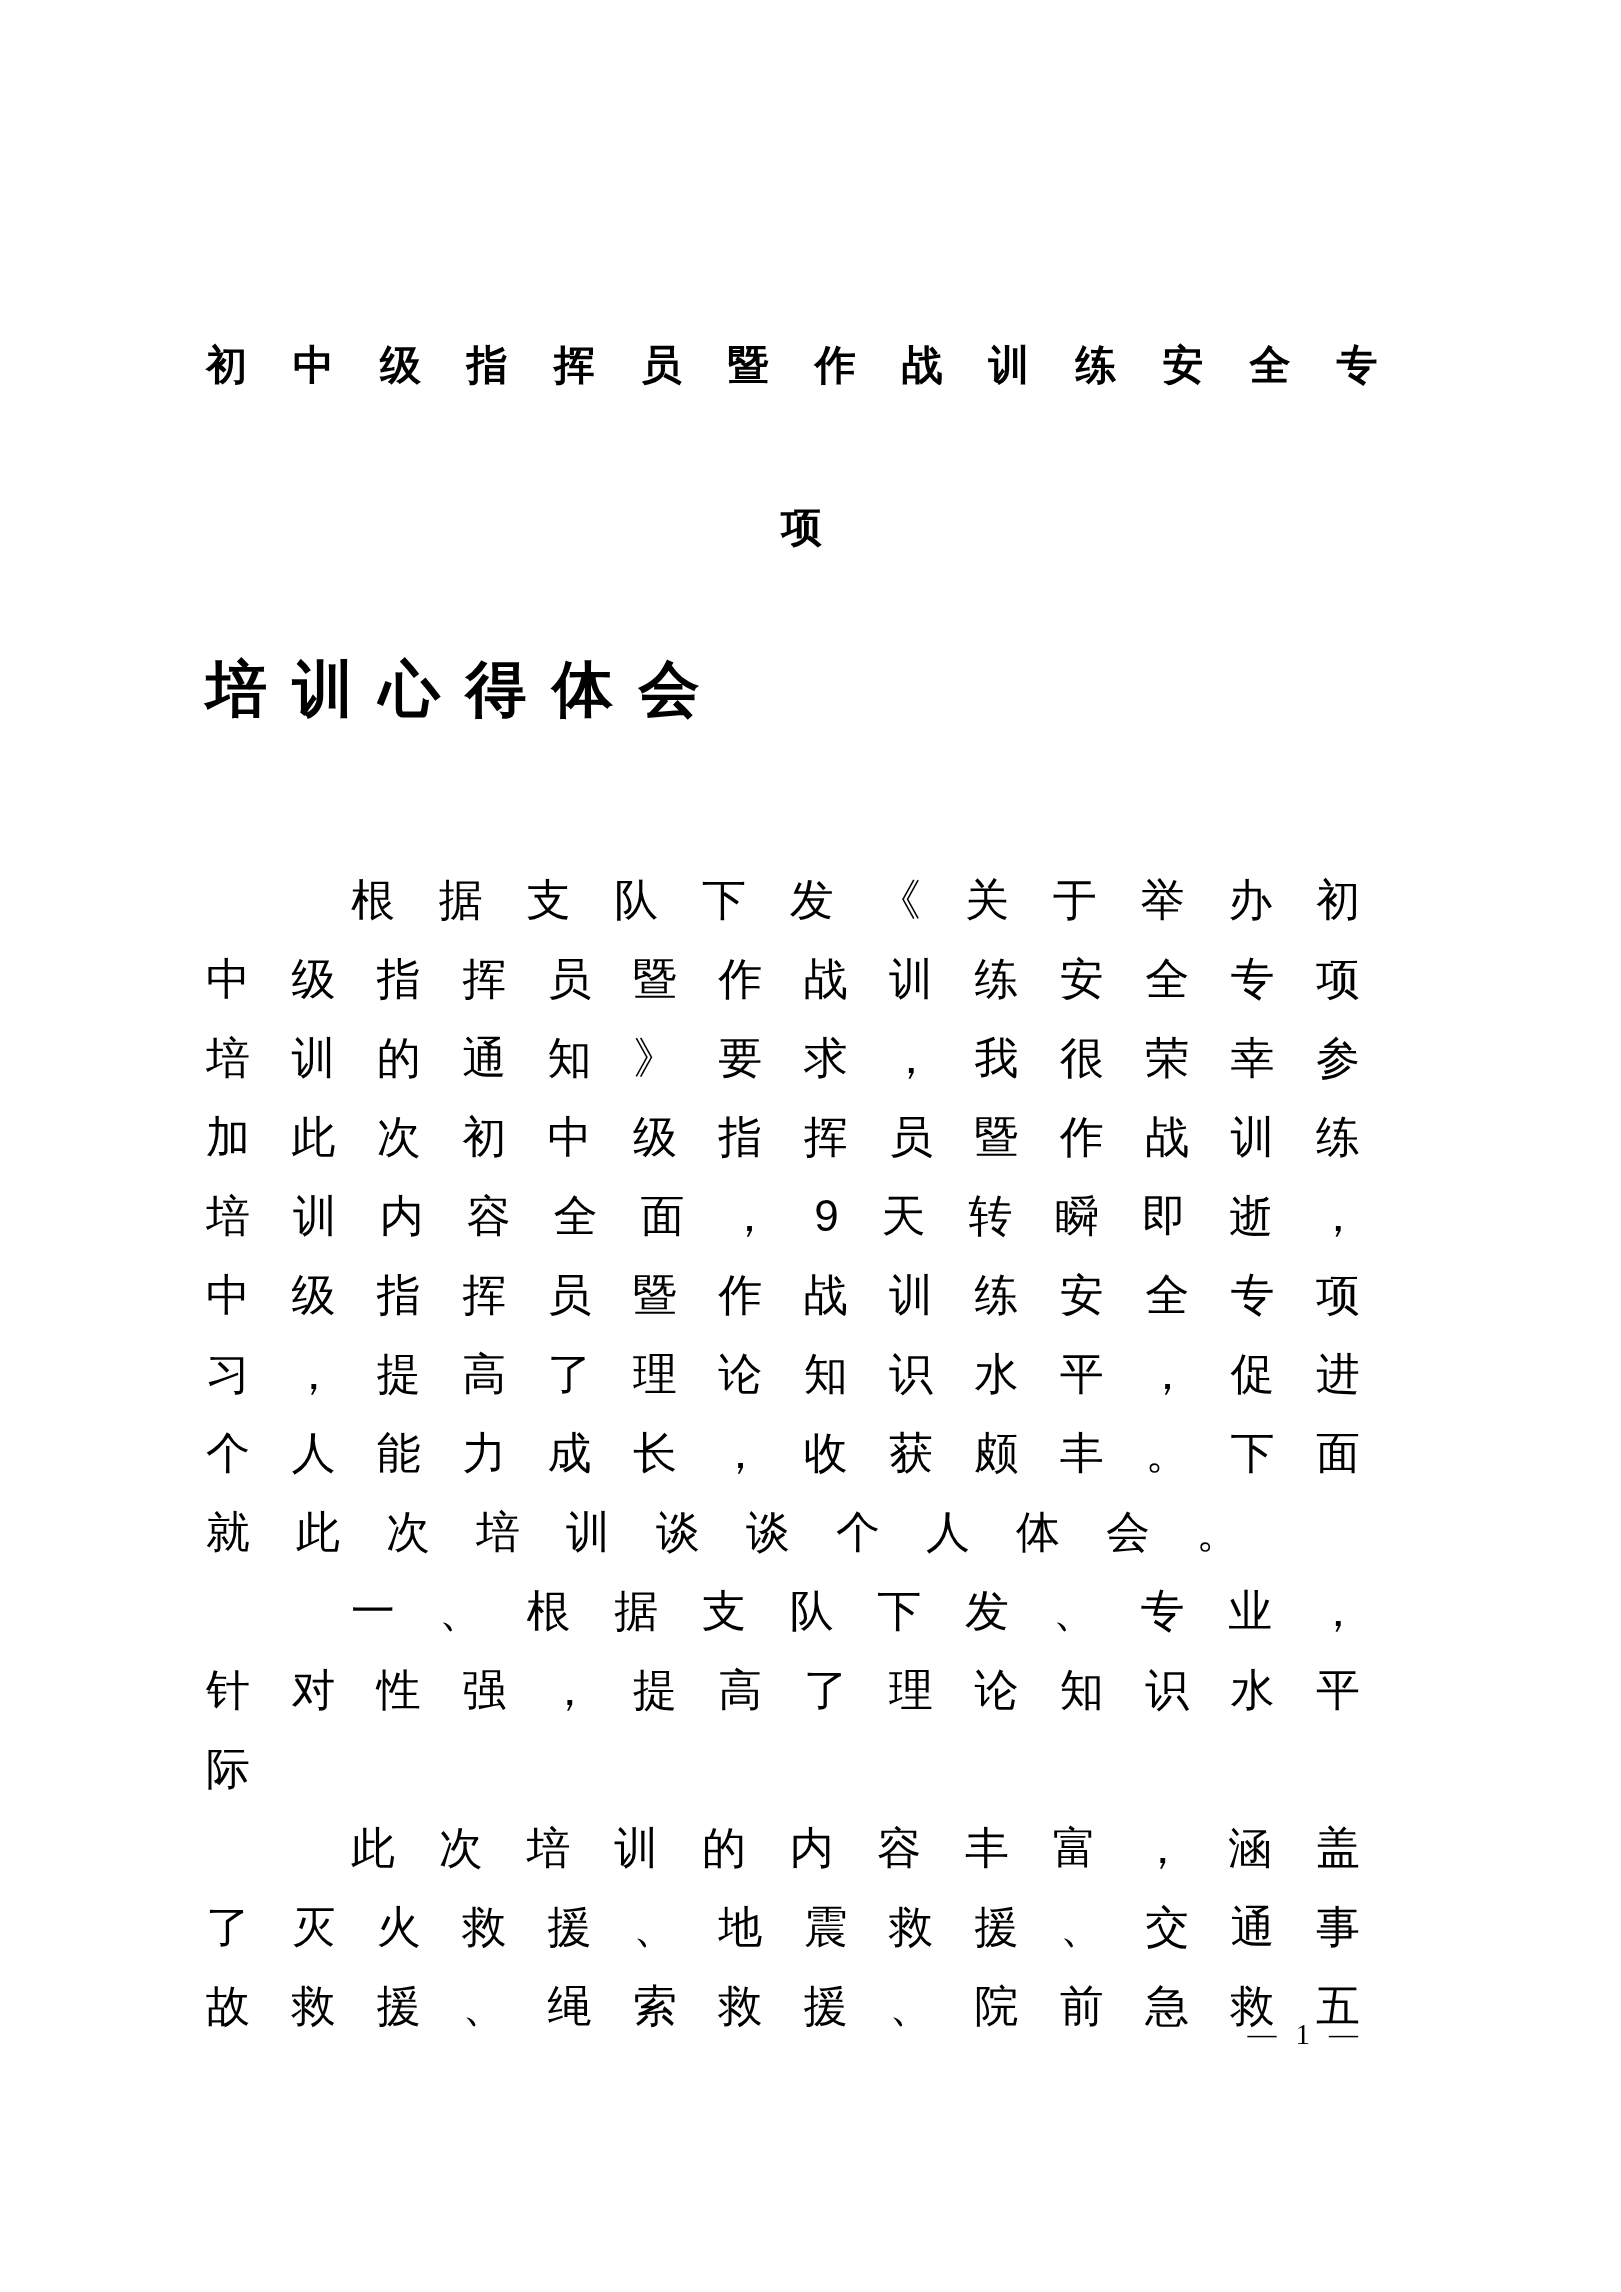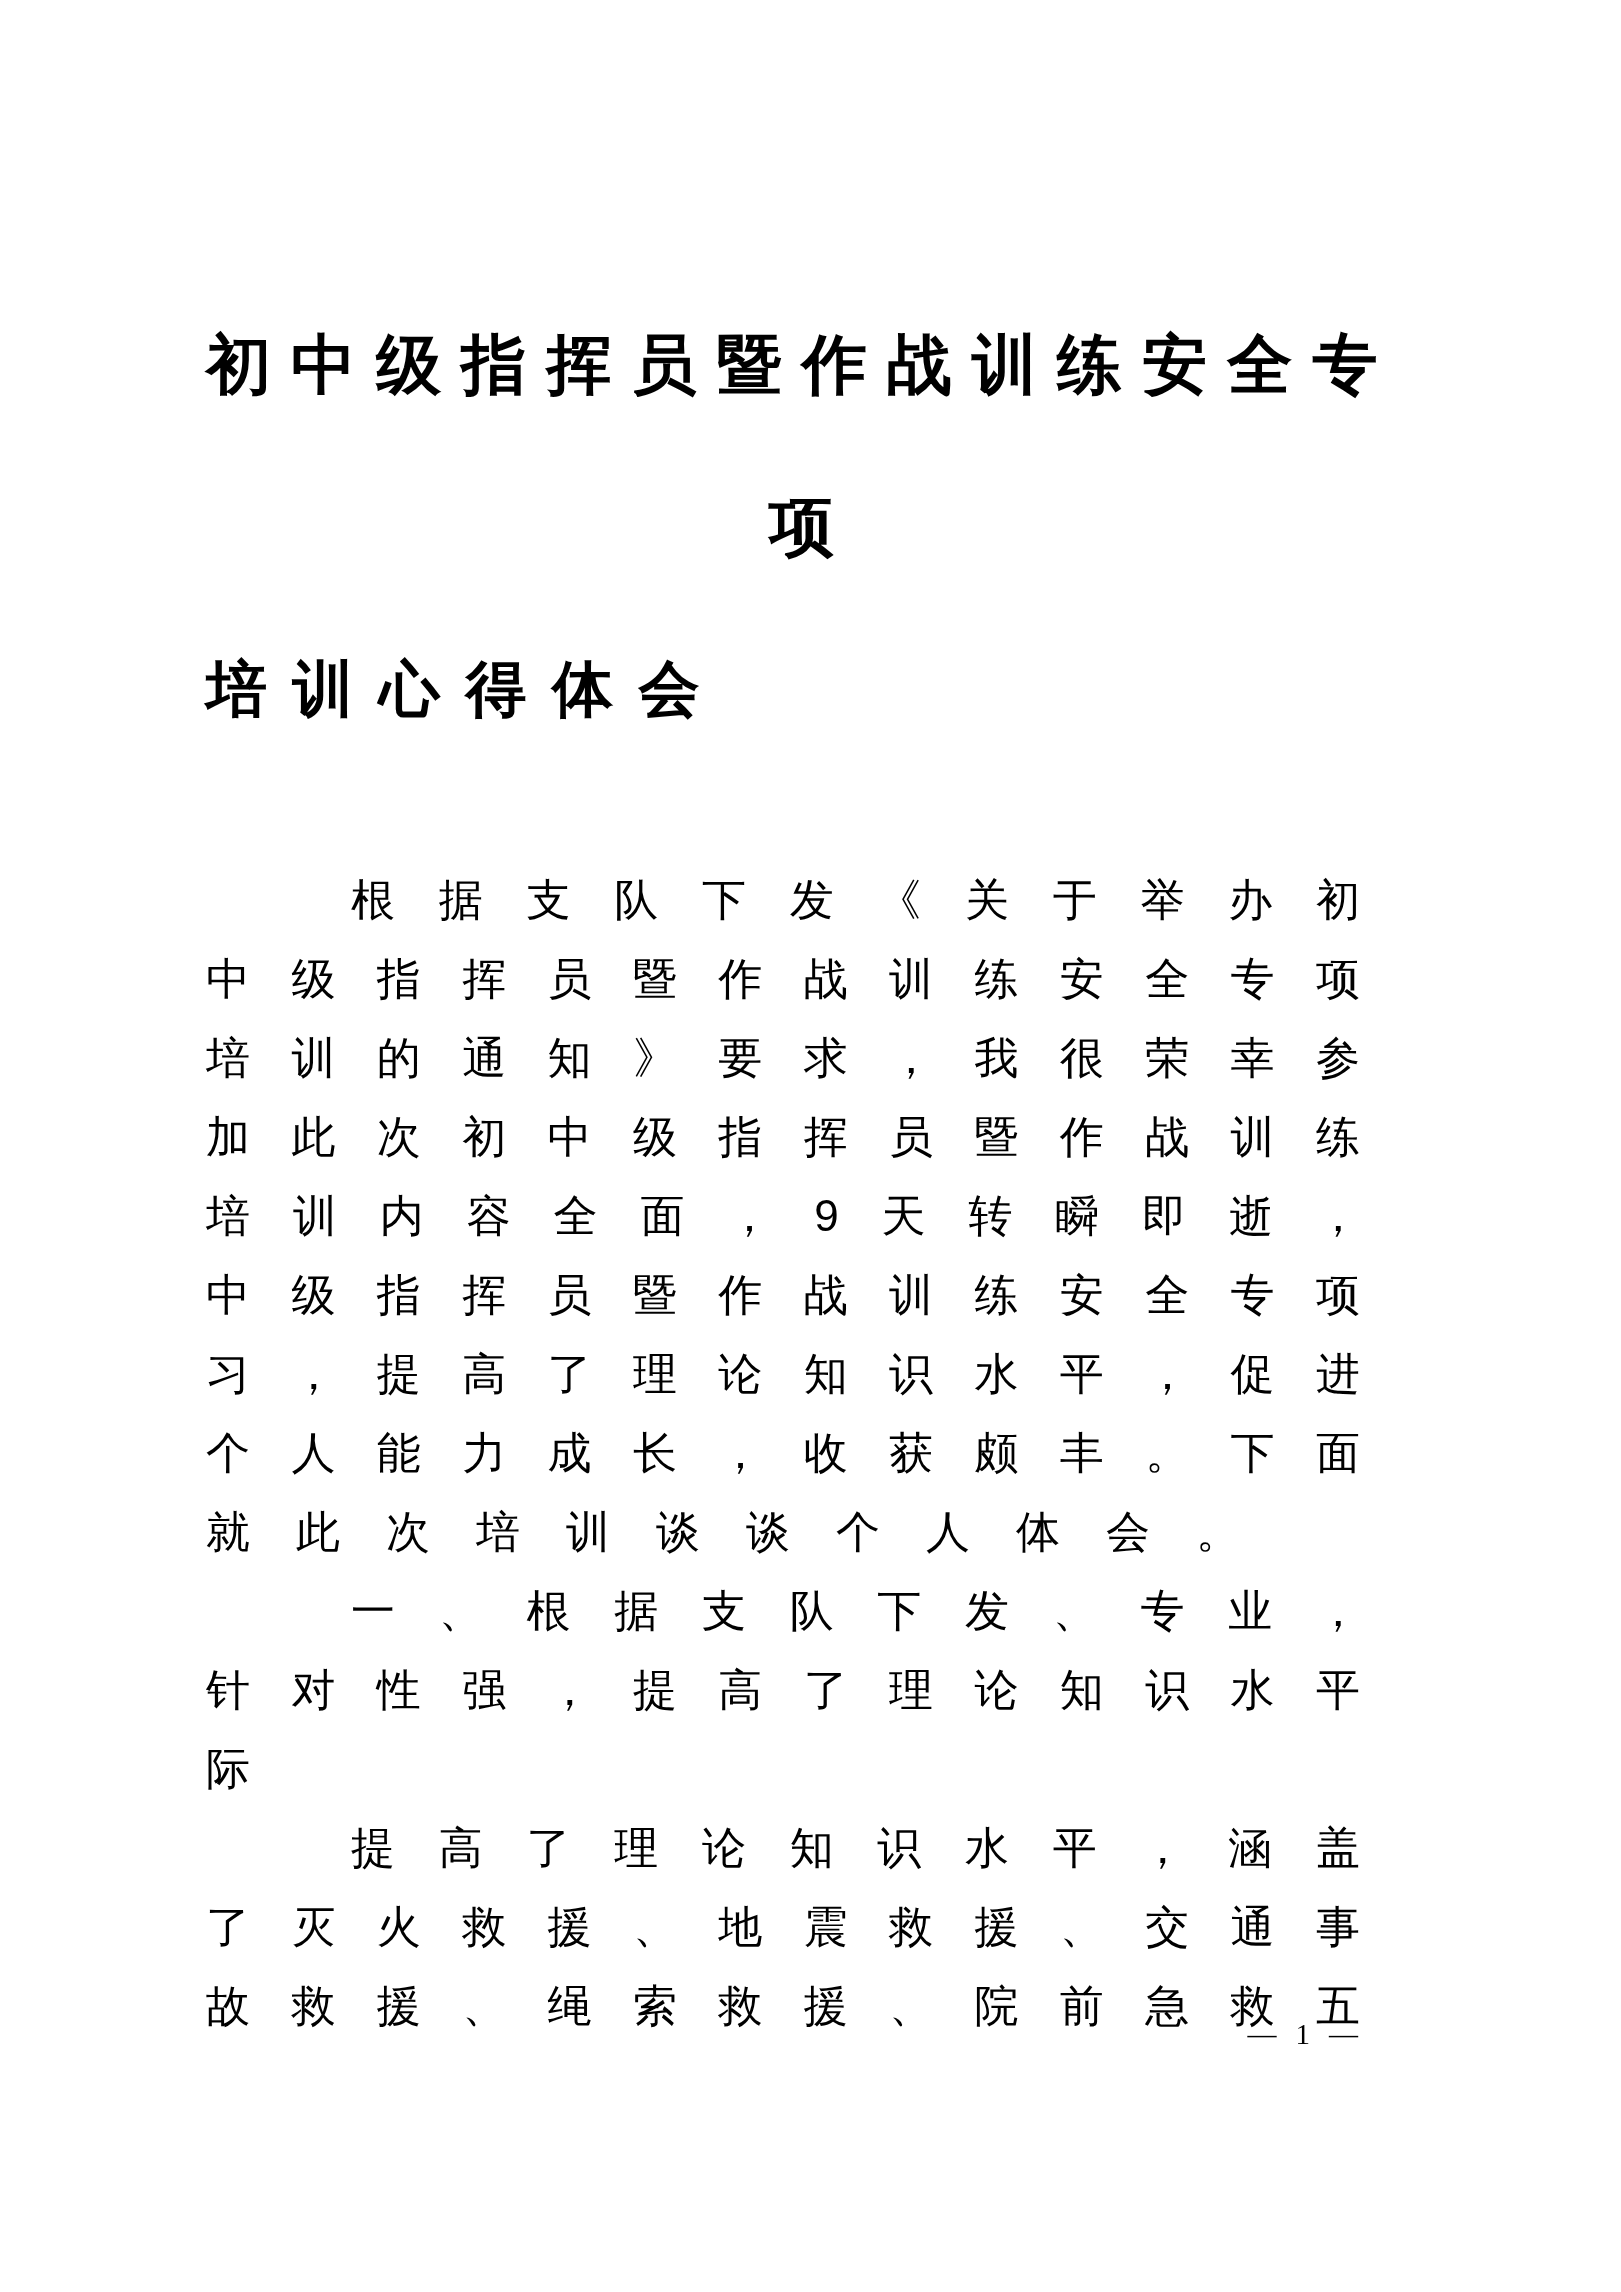--- a/index.html
+++ b/index.html
@@ -12,21 +12,21 @@
     font-family: "Liberation Sans", sans-serif;
     overflow: hidden;
   }
   .page {
     width: 100%;
     height: 100%;
     padding: 284px 224px 0 206px;
   }
   
   .title-line {
-    font-size: 65px;
+    font-size: 41px;
     font-weight: bold;
     line-height: 162px;
   }
   .title-line.justify-line {
     text-align: justify;
     text-align-last: justify;
     letter-spacing: 19.6px;
   }
   .title-line.center-line {
     text-align: center;
@@ -90,21 +90,21 @@
     <div class="line">培训内容全面，9天转瞬即逝，</div>
     <div class="line">中级指挥员暨作战训练安全专项</div>
     <div class="line">习，提高了理论知识水平，促进</div>
     <div class="line">个人能力成长，收获颇丰。下面</div>
     <div class="line short">就此次培训谈谈个人体会。</div>
 
     <div class="line indent">一、根据支队下发、专业，</div>
     <div class="line">针对性强，提高了理论知识水平</div>
     <div class="line short">际</div>
 
-    <div class="line indent">提高了理论知识水平，涵盖</div>
+    <div class="line indent">此次培训的内容丰富，涵盖</div>
     <div class="line">了灭火救援、地震救援、交通事</div>
     <div class="line">故救援、绳索救援、院前急救五</div>
 
   </div>
 
   <div class="footer">— 1 —</div>
 
 </div>
 
 

